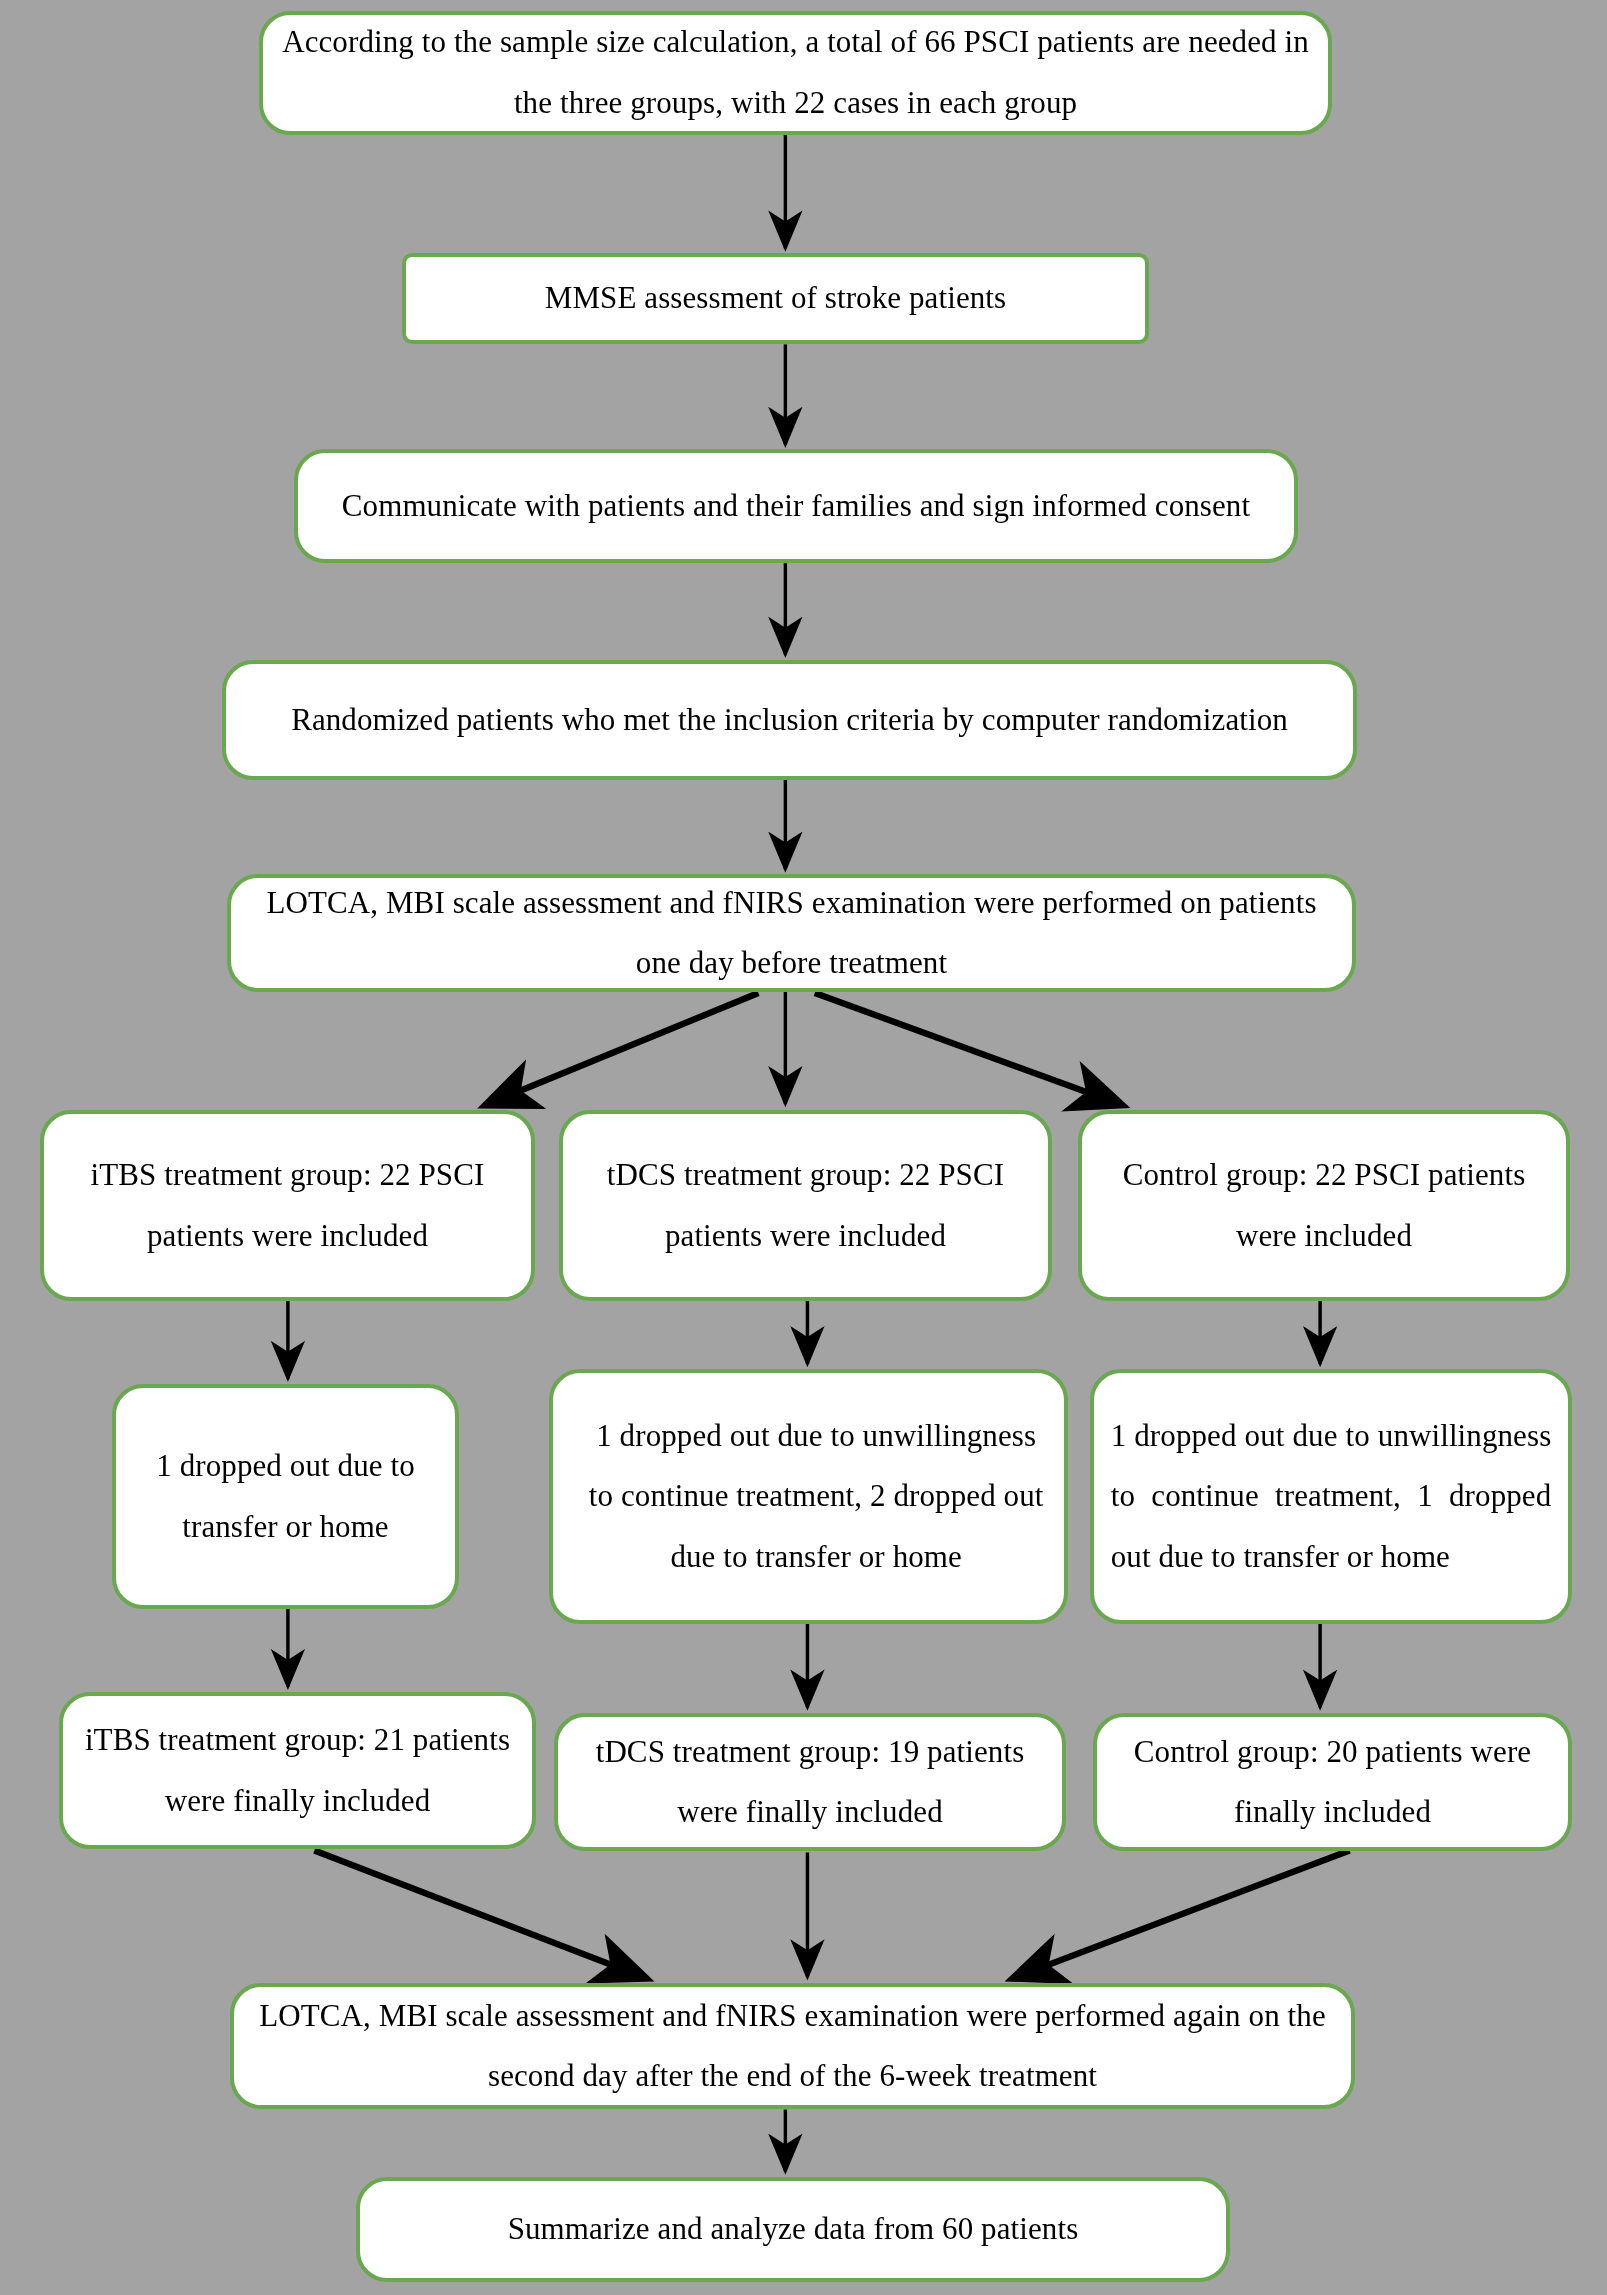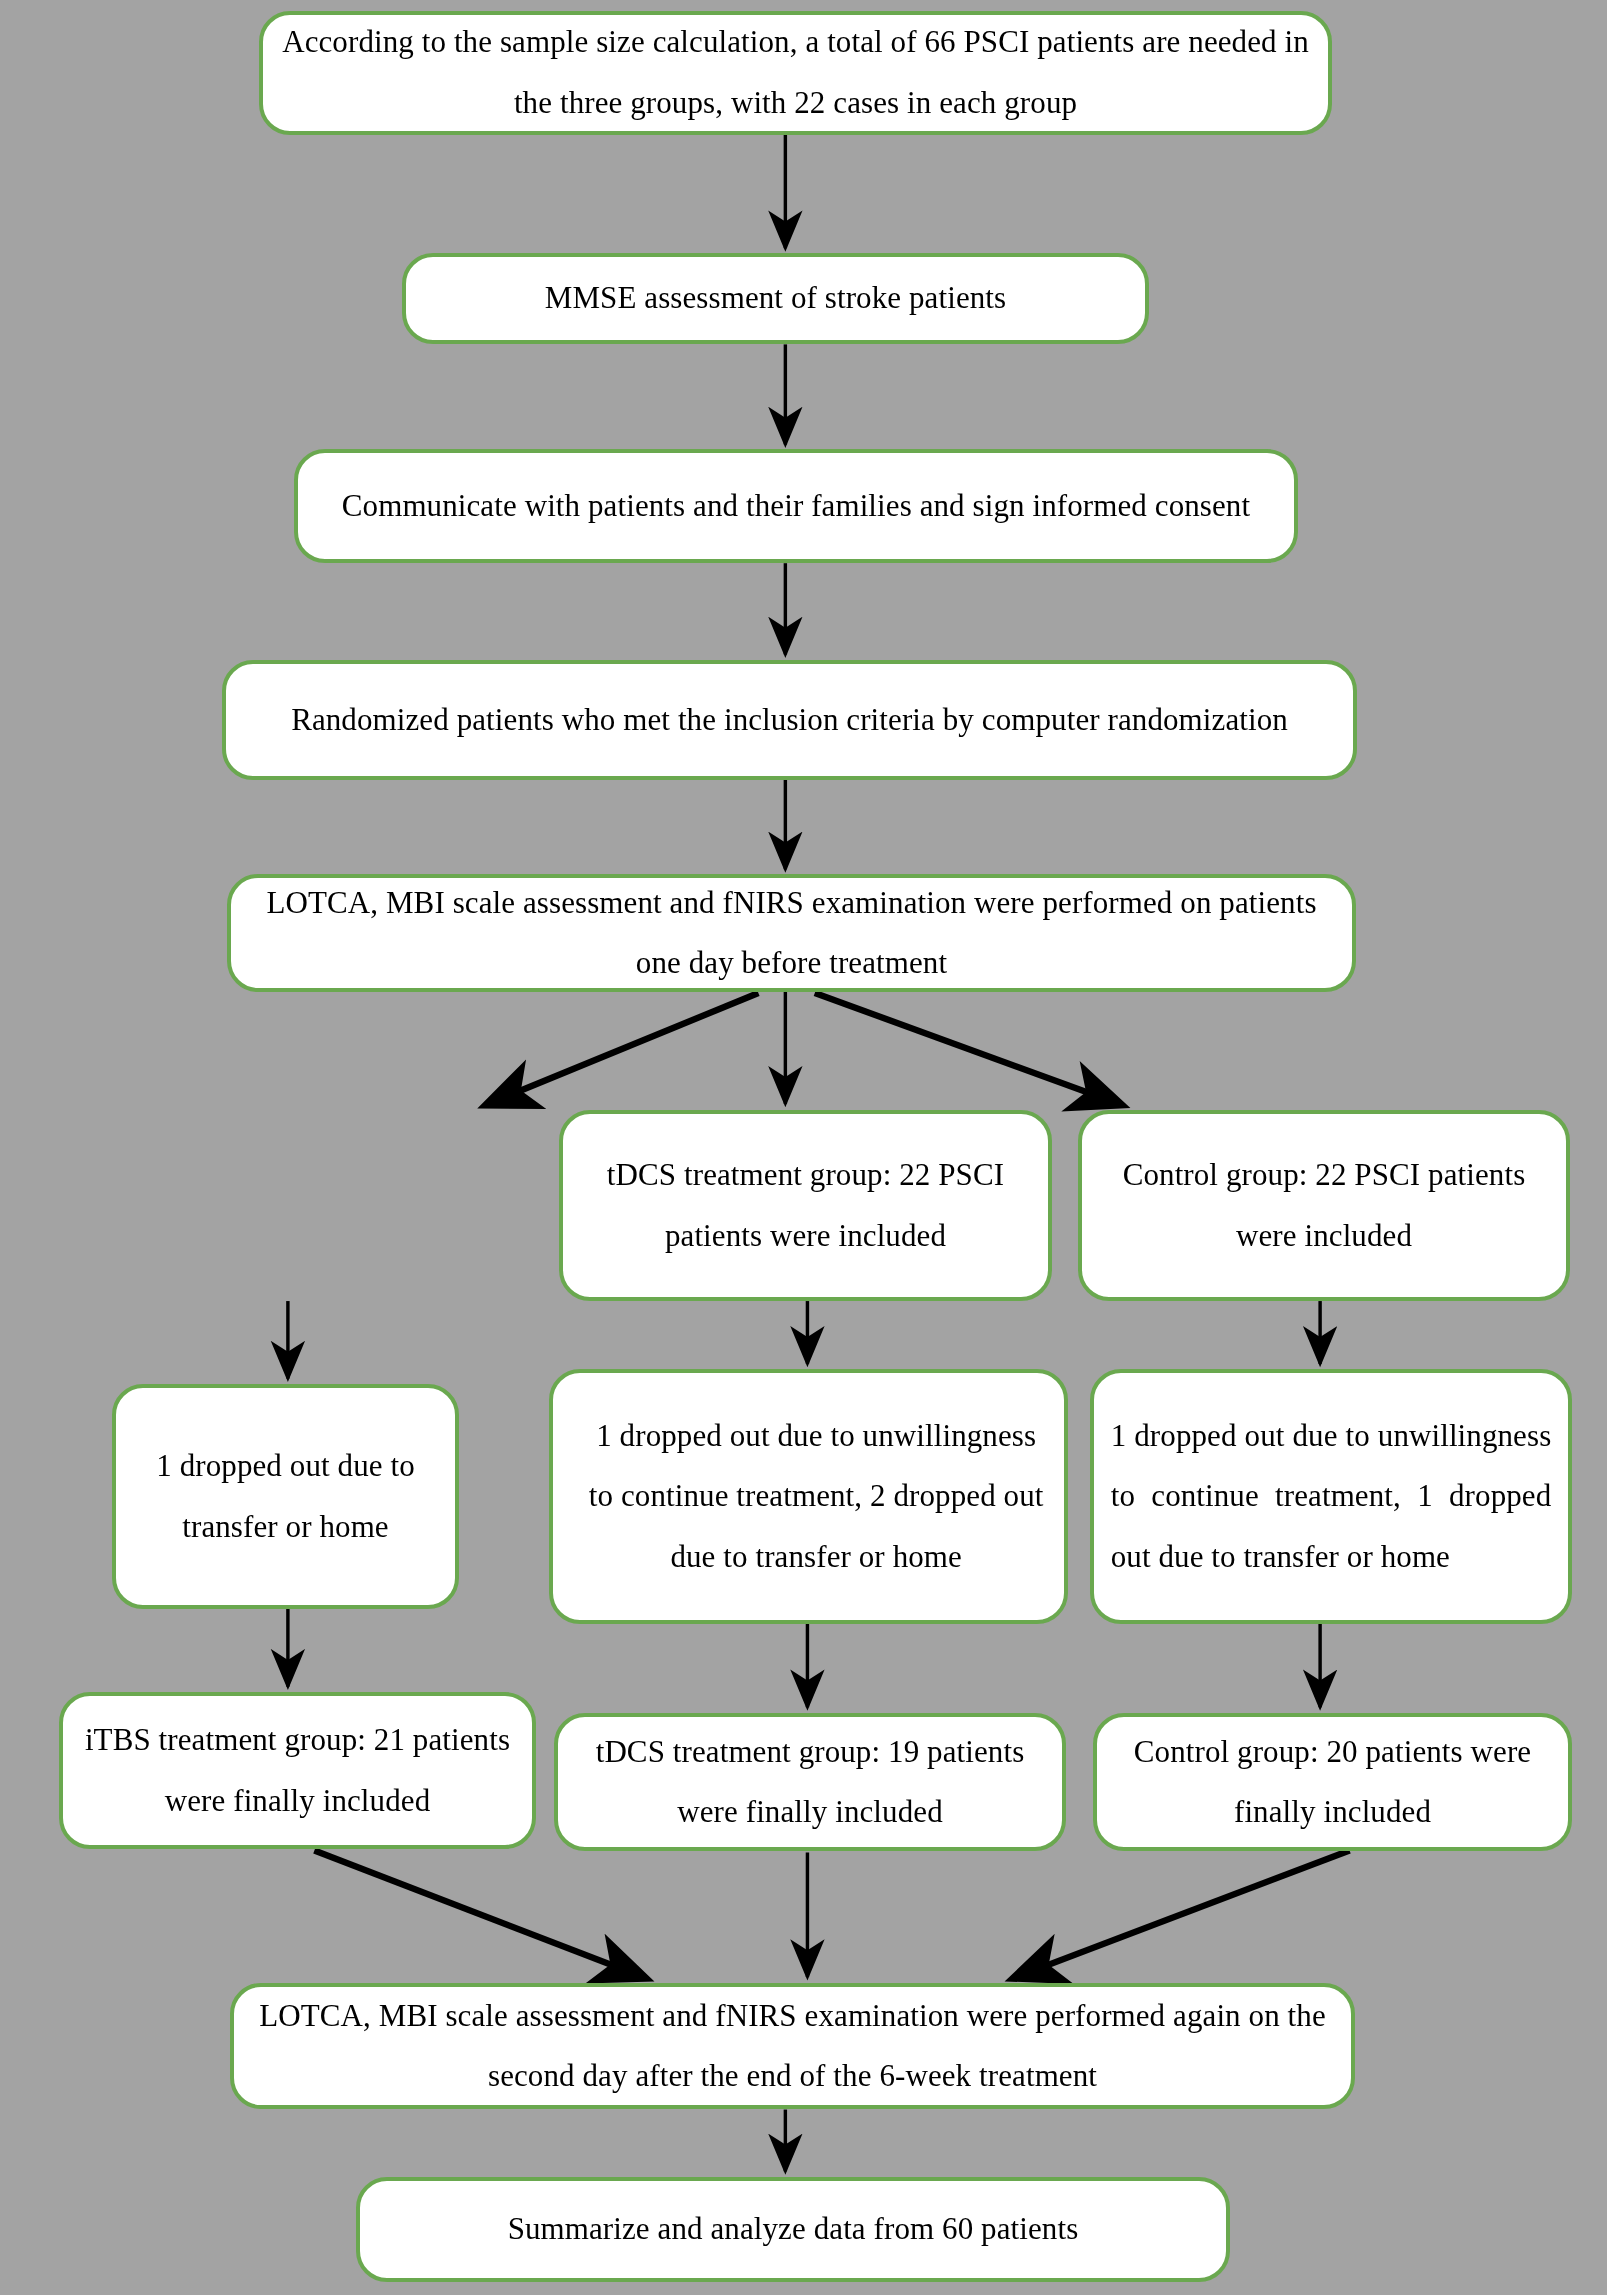--- a/index.html
+++ b/index.html
@@ -74,36 +74,39 @@
       <line x1="640" y1="3772" x2="1315" y2="4032" stroke="#000" stroke-width="13" marker-end="url(#ahb)"></line>
       <line x1="1645" y1="3776" x2="1645" y2="4030" stroke="#000" stroke-width="7" marker-end="url(#ah)"></line>
       <line x1="2750" y1="3772" x2="2065" y2="4032" stroke="#000" stroke-width="13" marker-end="url(#ahb)"></line>
       <line x1="1600" y1="4300" x2="1600" y2="4426" stroke="#000" stroke-width="7" marker-end="url(#ah)"></line>
     </svg>
 
   <div class="node" style="left: 259px; top: 10.8px; width: 1073px; height: 124px; border-color: rgb(106, 168, 79);">
     <span class="txt">According to the sample size calculation, a total of 66 PSCI patients are needed in the three groups, with 22 cases in each group</span>
   </div>
 
-  <div class="node" style="left: 402px; top: 253px; width: 747px; height: 91px; border-color: rgb(106, 168, 79);">
+  <div class="node" style="left: 402px; top: 253px; width: 747px; height: 91px; border-color: rgb(106, 168, 79); border-radius: 10px;">
     <span class="txt">MMSE assessment of stroke patients</span>
   </div>
 
   <div class="node" style="left: 294px; top: 449px; width: 1004px; height: 114px; border-color: rgb(106, 168, 79);">
     <span class="txt">Communicate with patients and their families and sign informed consent</span>
   </div>
 
   <div class="node" style="left: 222px; top: 660px; width: 1135px; height: 120px; border-color: rgb(106, 168, 79);">
     <span class="txt">Randomized patients who met the inclusion criteria by computer randomization</span>
   </div>
 
   <div class="node" style="left: 227px; top: 874px; width: 1129px; height: 118px; border-color: rgb(106, 168, 79);">
     <span class="txt">LOTCA, MBI scale assessment and fNIRS examination were performed on patients one day before treatment</span>
   </div>
 
+  <div class="node" style="left: 40px; top: 1110px; width: 495px; height: 191px; border-color: rgb(106, 168, 79);">
+    <span class="txt">iTBS treatment group: 22 PSCI patients were included</span>
+  </div>
 
   <div class="node" style="left: 559px; top: 1110px; width: 493px; height: 191px; border-color: rgb(106, 168, 79);">
     <span class="txt">tDCS treatment group: 22 PSCI patients were included</span>
   </div>
 
   <div class="node" style="left: 1078px; top: 1110px; width: 492px; height: 191px; border-color: rgb(106, 168, 79);">
     <span class="txt">Control group: 22 PSCI patients were included</span>
   </div>
 
   <div class="node" style="left: 112px; top: 1384px; width: 347px; height: 225px; border-color: rgb(106, 168, 79);">

